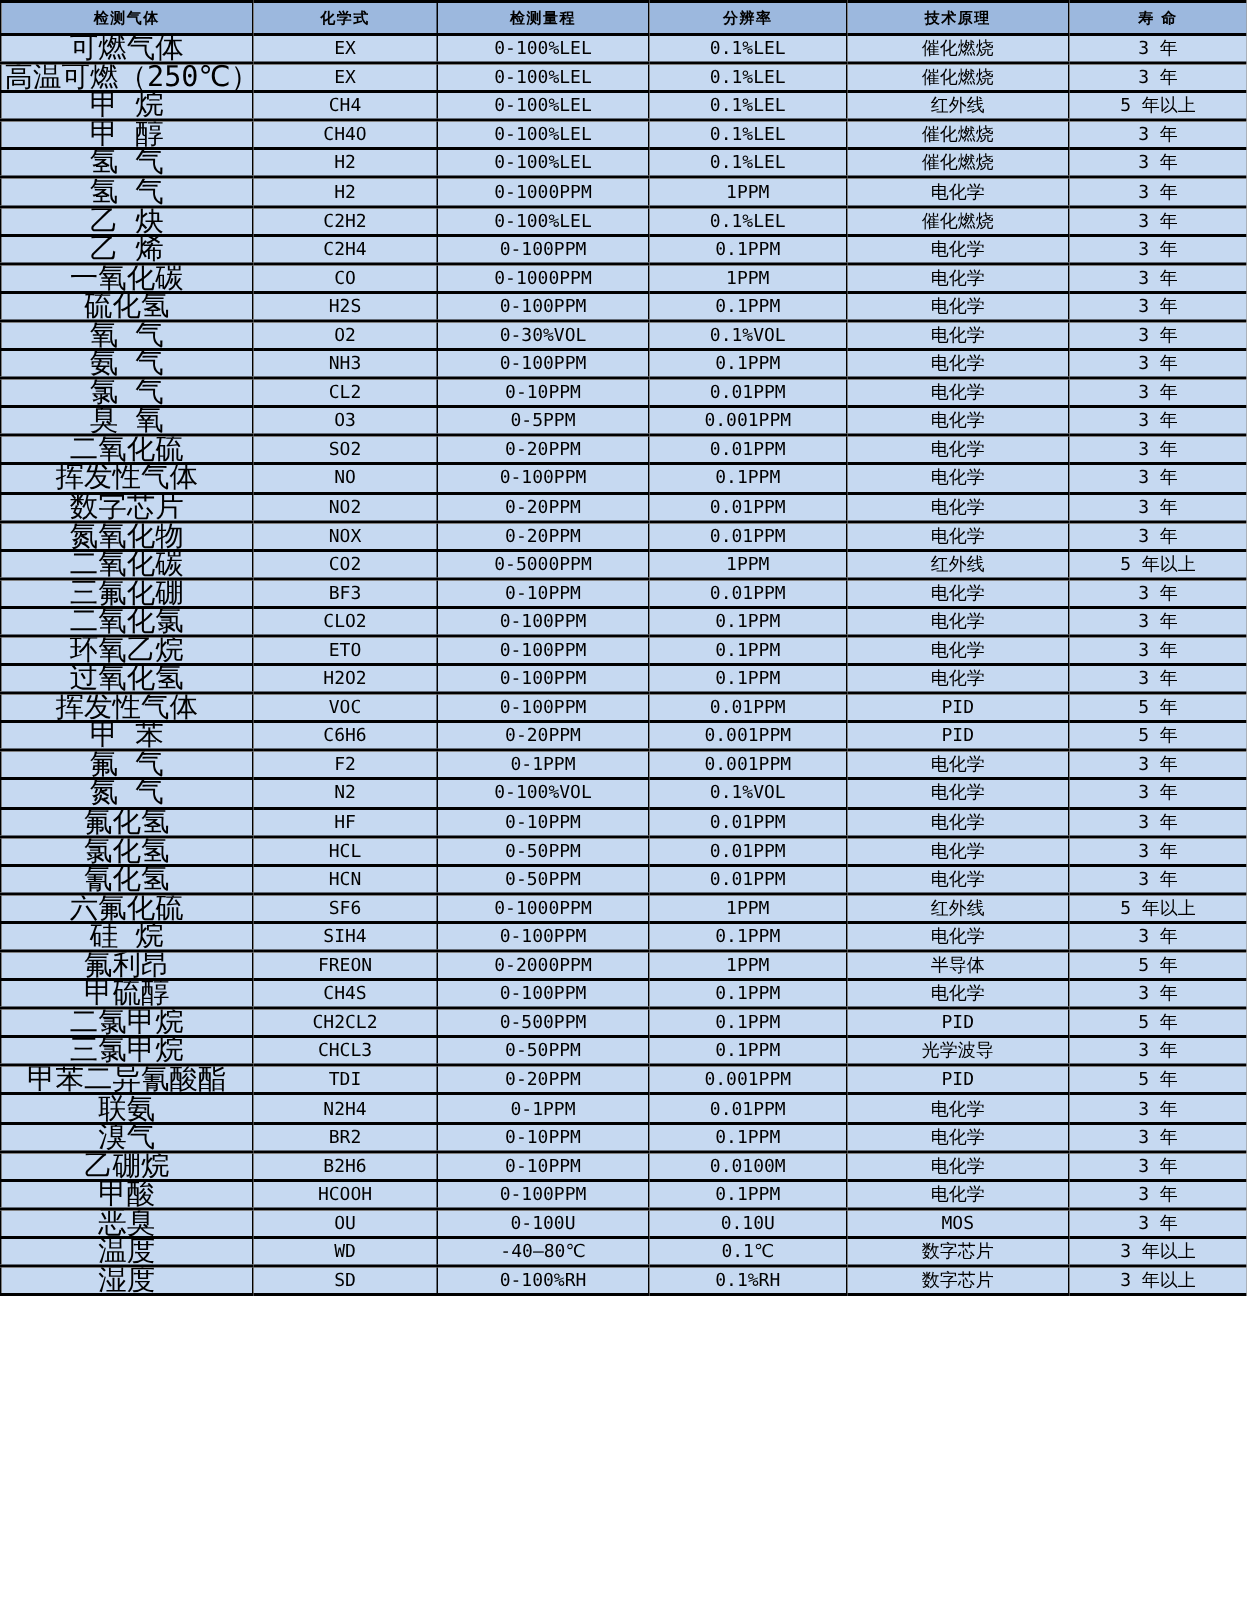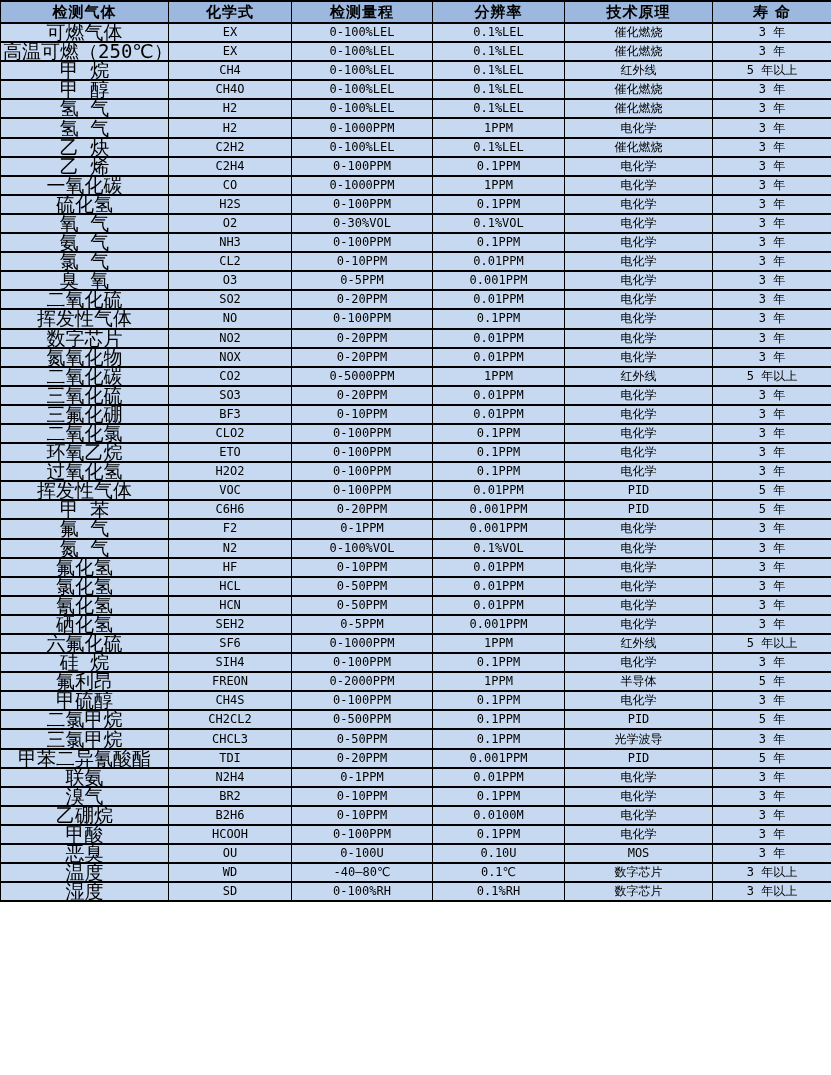--- a/index.html
+++ b/index.html
@@ -32,21 +32,21 @@
     text-align: center;
     vertical-align: middle;
     padding: 0 2px;
     overflow: hidden;
     white-space: nowrap;
   }
   table#gas-table th {
     background: #9cb8de;
     font-family: "DejaVu Sans", "Liberation Sans", sans-serif;
     font-weight: bold;
-    font-size: 15px;
+    font-size: 10px;
     height: 20px;
     letter-spacing: 1px;
   }
   table#gas-table td {
     background: #c6d9f1;
     font-size: 12px;
     height: 17.1px;
     line-height: 17px;
   }
   table#gas-table td.gas-name {
@@ -223,28 +223,20 @@
         </tr>
         <tr>
           <td class="gas-name">二氧化碳</td>
           <td>CO2</td>
           <td>0-5000PPM</td>
           <td>1PPM</td>
           <td>红外线</td>
           <td>5 年以上</td>
         </tr>
         <tr>
-          <td class="gas-name">三氧化硫</td>
-          <td>SO3</td>
-          <td>0-20PPM</td>
-          <td>0.01PPM</td>
-          <td>电化学</td>
-          <td>3 年</td>
-        </tr>
-        <tr>
           <td class="gas-name">三氟化硼</td>
           <td>BF3</td>
           <td>0-10PPM</td>
           <td>0.01PPM</td>
           <td>电化学</td>
           <td>3 年</td>
         </tr>
         <tr>
           <td class="gas-name">二氧化氯</td>
           <td>CLO2</td>
@@ -319,28 +311,20 @@
         </tr>
         <tr>
           <td class="gas-name">氰化氢</td>
           <td>HCN</td>
           <td>0-50PPM</td>
           <td>0.01PPM</td>
           <td>电化学</td>
           <td>3 年</td>
         </tr>
         <tr>
-          <td class="gas-name">硒化氢</td>
-          <td>SEH2</td>
-          <td>0-5PPM</td>
-          <td>0.001PPM</td>
-          <td>电化学</td>
-          <td>3 年</td>
-        </tr>
-        <tr>
           <td class="gas-name">六氟化硫</td>
           <td>SF6</td>
           <td>0-1000PPM</td>
           <td>1PPM</td>
           <td>红外线</td>
           <td>5 年以上</td>
         </tr>
         <tr>
           <td class="gas-name">硅  烷</td>
           <td>SIH4</td>

